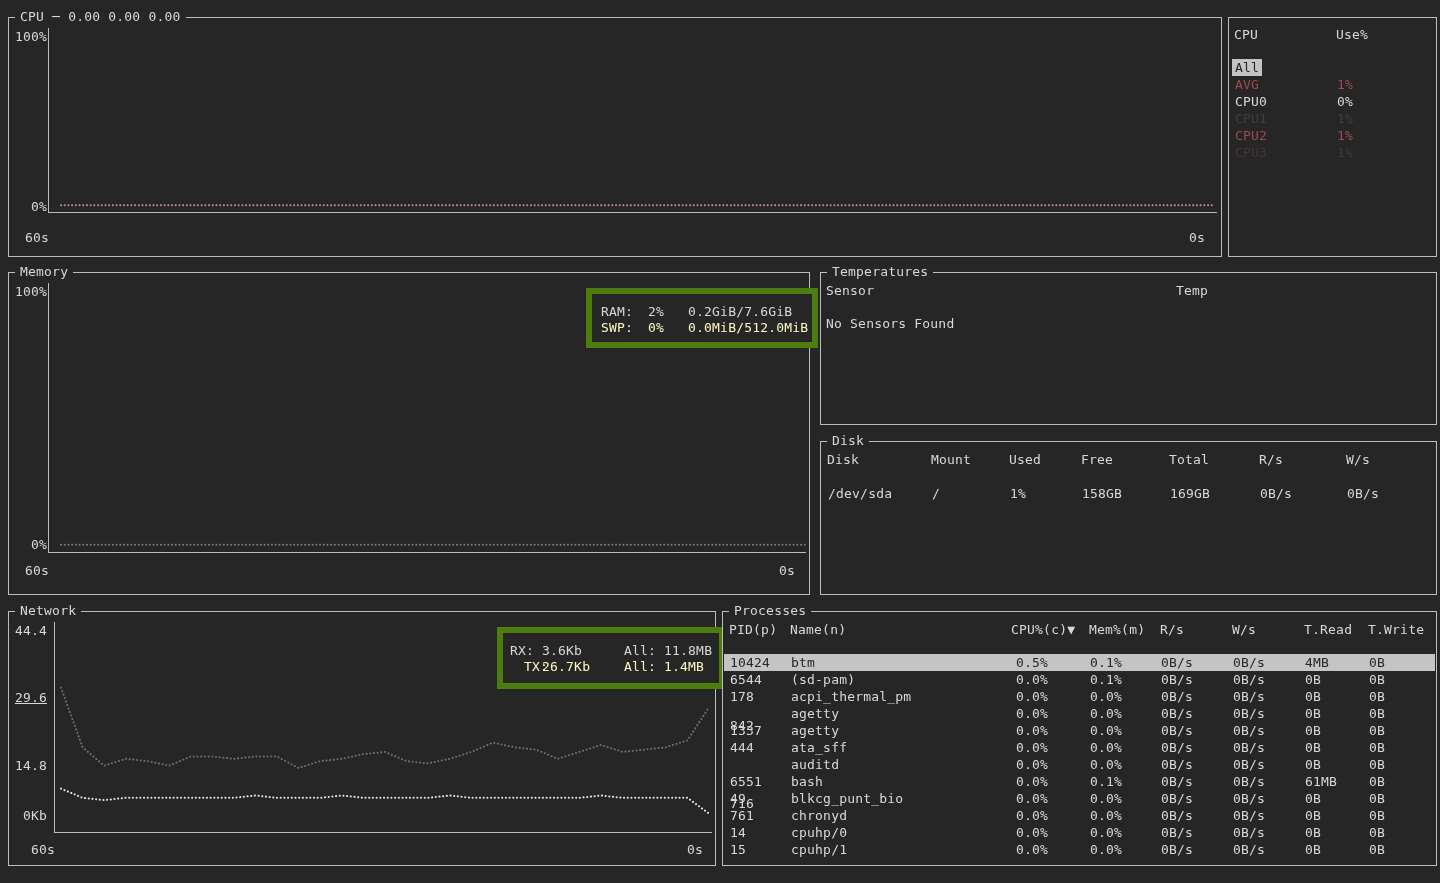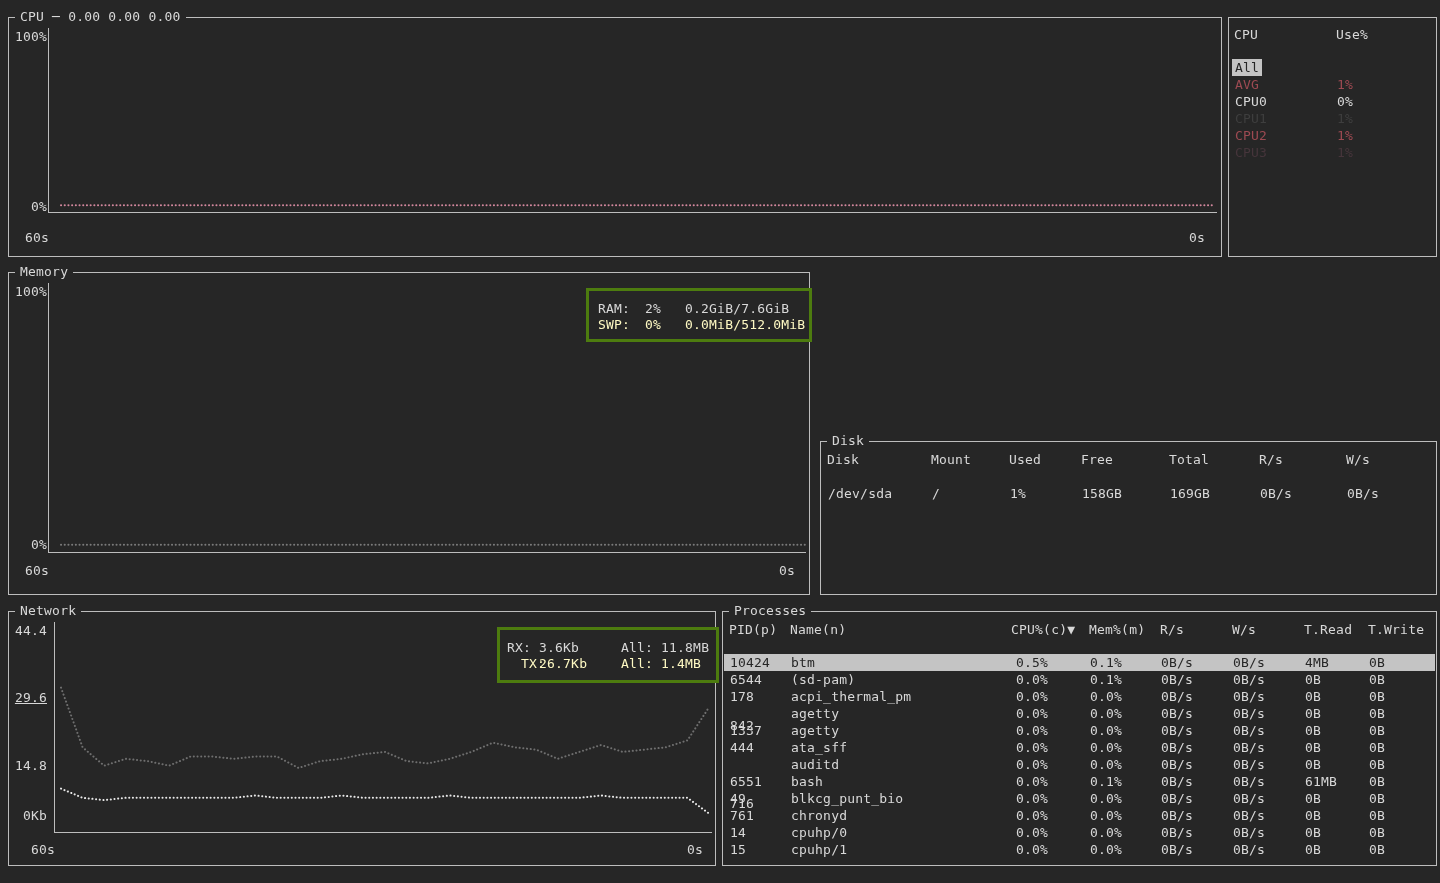--- a/index.html
+++ b/index.html
@@ -10,21 +10,21 @@
   .lbl{position:absolute;white-space:pre;height:17px;line-height:17px;}
   .ylab{position:absolute;width:38px;text-align:right;height:17px;line-height:17px;white-space:pre;}
   .dim{color:#fef9c3;}
   .red{color:#9d4a52;}
   .faint{color:#3e3e3e;}
   .faintred{color:#46353b;}
   .trow{position:absolute;left:1px;right:1px;height:17px;line-height:17px;}
   .cell{position:absolute;white-space:pre;}
   .selrow{background:#c4c4c4;color:#262626;}
   .selword{background:#c4c4c4;color:#262626;padding:0 3px;margin-left:-3px;}
-  .legendbox{position:absolute;border:3px solid #4d7c0f;background:#262626;}
+  .legendbox{position:absolute;border:6px solid #4d7c0f;background:#262626;}
   svg{position:absolute;left:0;top:0;}
 </style>
 </head>
 <body>
 
 <div class="screen">
 
   <div class="panel" style="left:8px;top:17px;width:1212px;height:238px;">
     <span class="ptitle">CPU ─ 0.00 0.00 0.00</span>
     <span class="ylab" style="left:0;top:10px;">100%</span>
@@ -89,20 +89,26 @@
           </div>
           <div class="trow" style="top: 25px;">
             <span class="cell dim" style="left: 8px;">SWP:</span>
             <span class="cell dim" style="left: 55px;">0%</span>
             <span class="cell dim" style="left: 95px;">0.0MiB/512.0MiB</span>
           </div>
         </div>
     </div>
   </div>
 
+  <div class="panel" style="left:820px;top:272px;width:615px;height:151px;">
+    <span class="ptitle">Temperatures</span>
+    <span class="lbl" style="left:5px;top:9px;">Sensor</span>
+    <span class="lbl" style="left:355px;top:9px;">Temp</span>
+    <span class="lbl" style="left:5px;top:42px;">No Sensors Found</span>
+  </div>
 
   <div class="panel" style="left:820px;top:441px;width:615px;height:152px;">
     <span class="ptitle">Disk</span>
     <span class="lbl" style="left:6px;top:9px;">Disk</span>
     <span class="lbl" style="left:110px;top:9px;">Mount</span>
     <span class="lbl" style="left:188px;top:9px;">Used</span>
     <span class="lbl" style="left:260px;top:9px;">Free</span>
     <span class="lbl" style="left:348px;top:9px;">Total</span>
     <span class="lbl" style="left:438px;top:9px;">R/s</span>
     <span class="lbl" style="left:525px;top:9px;">W/s</span>

